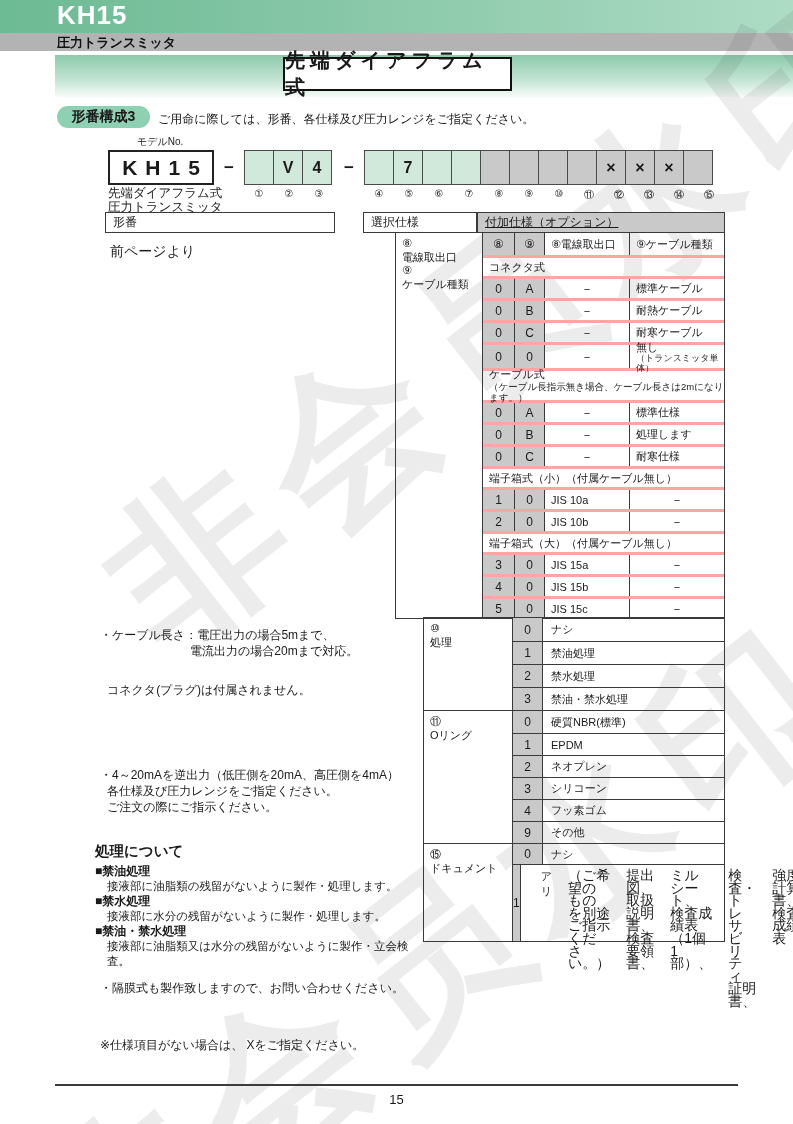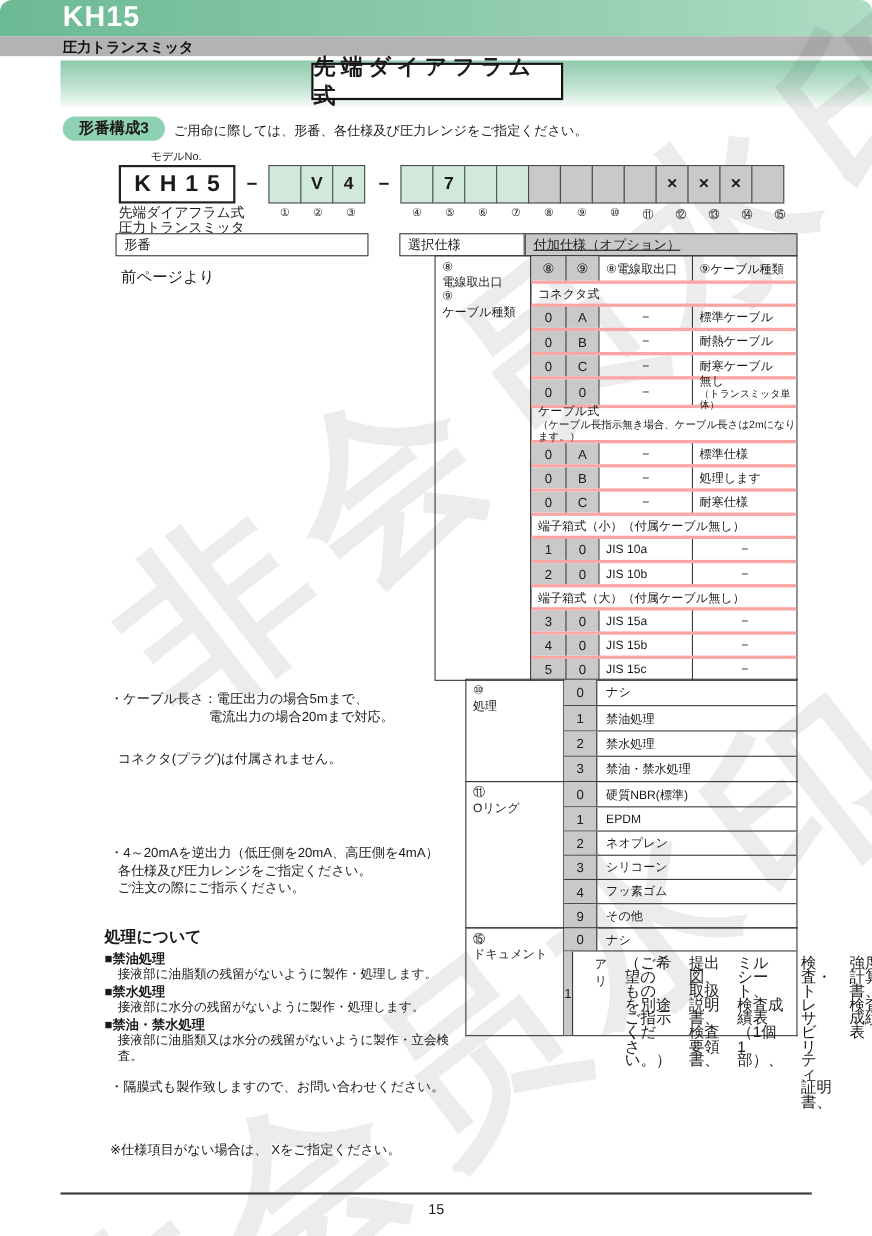--- a/index.html
+++ b/index.html
@@ -1,21 +1,20 @@
 <!DOCTYPE html>
 <html><head>
 <meta charset="utf-8">
 <style>
   * { margin:0; padding:0; box-sizing:border-box; }
   html,body { background:#ffffff; }
   .page {
     position:relative; width:793px; height:1124px; background:#fff;
     overflow:hidden; font-family:"Liberation Sans","DejaVu Sans",sans-serif;
     color:#1a1a1a;
-    border-radius:11px;
   }
   .abs { position:absolute; }
 
   
   .band-top { left:0; top:0; width:793px; height:33px;
     background:linear-gradient(90deg,#6cba94 0%,#8fcbad 55%,#aedcc5 100%); }
   .kh15-title { left:57px; top:0px; font-size:26px; font-weight:bold; color:#fff; letter-spacing:1px; }
   .band-gray { left:0; top:33px; width:793px; height:18px; background:#b3b3b3; }
   .product-name { left:57px; top:34px; font-size:13px; font-weight:bold; color:#111; }
   .band-big { left:55px; top:55px; width:738px; height:42px;

